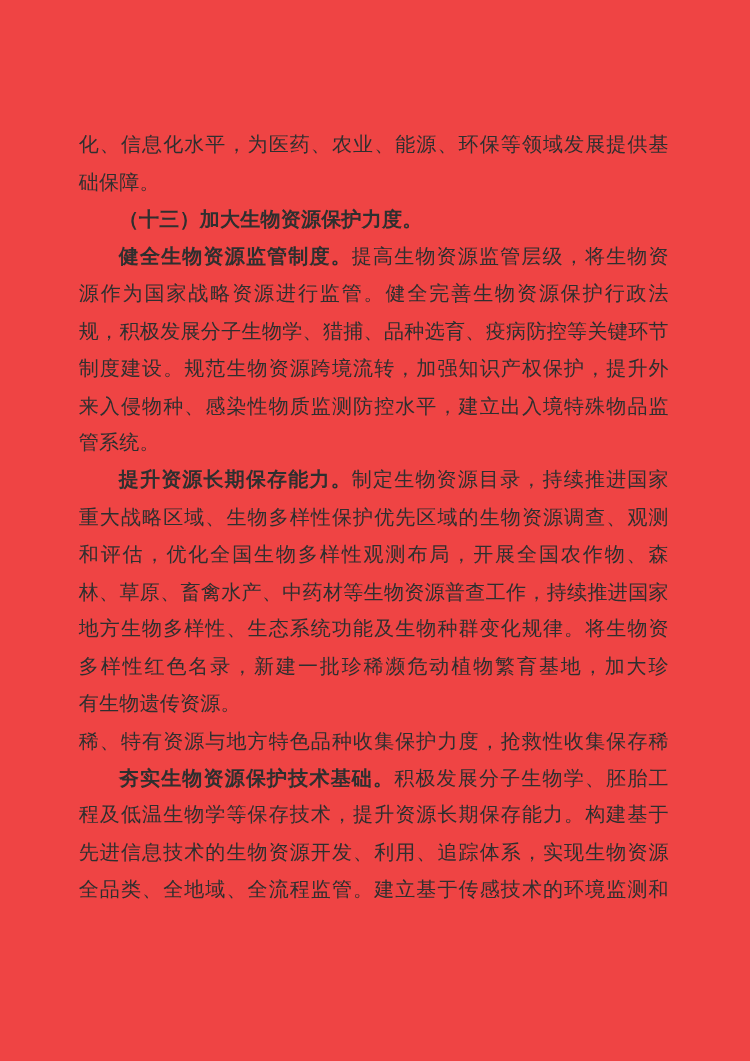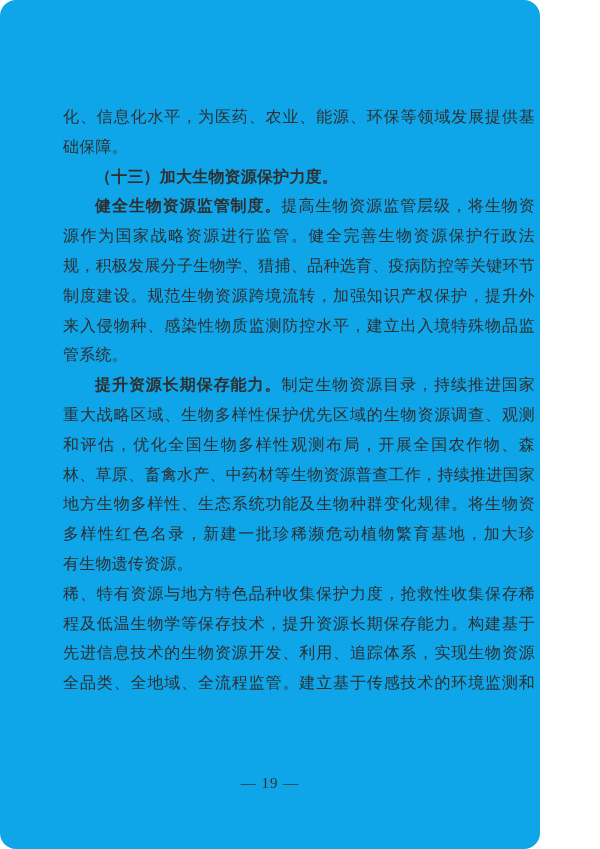--- a/index.html
+++ b/index.html
@@ -2,27 +2,26 @@
 <html><head>
 <meta charset="utf-8">
 <style>
   html, body {
     margin: 0;
     padding: 0;
     background: #ffffff;
   }
   .page {
     position: relative;
-    width: 540px;
+    width: 600px;
     height: 849px;
-    background: #0ea5e9;
+    background: #ef4444;
     overflow: hidden;
     font-family: "Liberation Serif", "DejaVu Serif", serif;
     color: #2f2f2f;
-    border-radius: 16px;
   }
   .content {
     position: absolute;
     left: 63px;
     top: 102px;
     width: 472px;
   }
   .line {
     font-size: 16px;
     line-height: 29.8px;
@@ -70,18 +69,18 @@
       <div class="line fill"><span>来入侵物种、感染性物质监测防控水平，建立出入境特殊物品监</span></div>
       <div class="line"><span>管系统。</span></div>
       <div class="line indent fill"><span class="lead">提升资源长期保存能力。</span><span>制定生物资源目录，持续推进国家</span></div>
       <div class="line fill"><span>重大战略区域、生物多样性保护优先区域的生物资源调查、观测</span></div>
       <div class="line fill"><span>和评估，优化全国生物多样性观测布局，开展全国农作物、森</span></div>
       <div class="line fill"><span>林、草原、畜禽水产、中药材等生物资源普查工作，持续推进国家</span></div>
       <div class="line fill"><span>地方生物多样性、生态系统功能及生物种群变化规律。将生物资</span></div>
       <div class="line fill"><span>多样性红色名录，新建一批珍稀濒危动植物繁育基地，加大珍</span></div>
       <div class="line"><span>有生物遗传资源。</span></div>
       <div class="line fill"><span>稀、特有资源与地方特色品种收集保护力度，抢救性收集保存稀</span></div>
+      <div class="line indent fill"><span class="lead">夯实生物资源保护技术基础。</span><span>积极发展分子生物学、胚胎工</span></div>
       <div class="line fill"><span>程及低温生物学等保存技术，提升资源长期保存能力。构建基于</span></div>
       <div class="line fill"><span>先进信息技术的生物资源开发、利用、追踪体系，实现生物资源</span></div>
       <div class="line fill"><span>全品类、全地域、全流程监管。建立基于传感技术的环境监测和</span></div>
     </div>
-  <div class="page-number">— 19 —</div>
 </div>
 
 </body></html>

